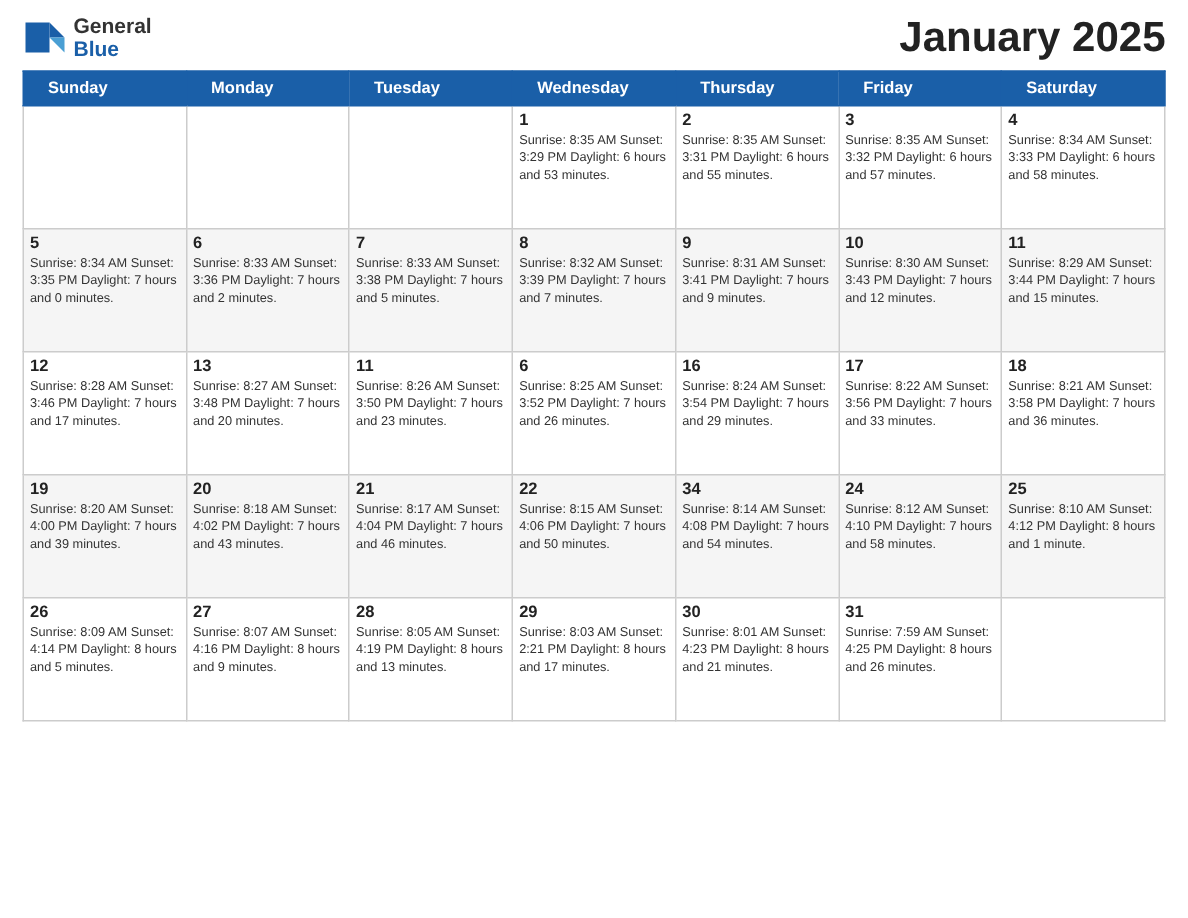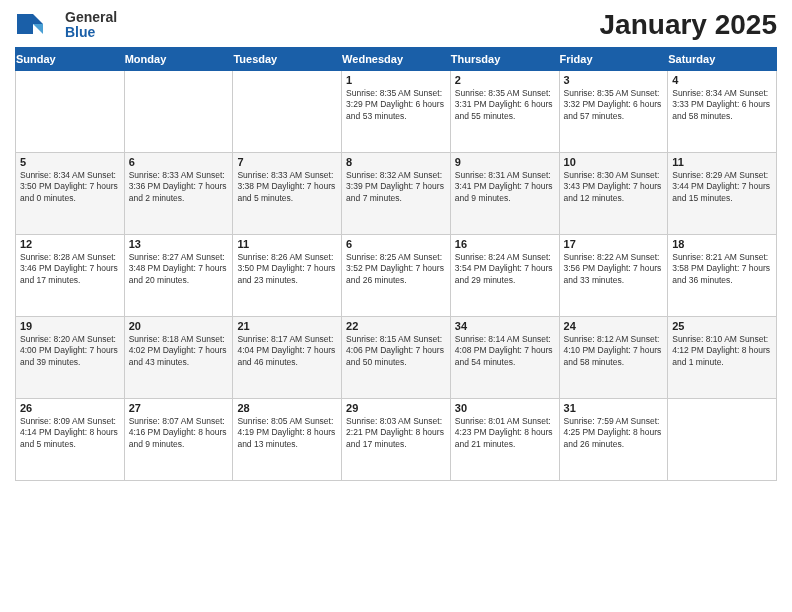--- a/index.html
+++ b/index.html
@@ -17,22 +17,22 @@
       background: #fff;
     }
     .header {
       display: flex;
       justify-content: space-between;
       align-items: flex-start;
       margin-bottom: 6px;
     }
     .logo {
       display: flex;
-      align-items: flex-start;
-      gap: 20px;
+      align-items: flex-end;
+      gap: 4px;
     }
     .logo-text {
       display: flex;
       flex-direction: column;
       line-height: 1.1;
     }
     .logo-general {
       font-size: 14px;
       font-weight: bold;
       color: #333;
@@ -62,21 +62,21 @@
     .calendar {
       width: 100%;
       border-collapse: collapse;
       table-layout: fixed;
     }
     .calendar th {
       background: #1a5fa8;
       color: #fff;
       font-size: 11px;
       font-weight: bold;
-      padding: 5px 0;
+      padding: 5px 16px;
       text-align: left;
       border: 1px solid #1a5fa8;
     }
     .calendar td {
       border: 1px solid #ccc;
       vertical-align: top;
       padding: 3px 4px;
       font-size: 9px;
       color: #333;
       height: 82px;
@@ -164,21 +164,21 @@
             <div class="day-info">Sunrise: 8:34 AM
 Sunset: 3:33 PM
 Daylight: 6 hours
 and 58 minutes.</div>
           </td>
         </tr>
         <tr>
           <td>
             <div class="day-num">5</div>
             <div class="day-info">Sunrise: 8:34 AM
-Sunset: 3:50 PM
+Sunset: 3:35 PM
 Daylight: 7 hours
 and 0 minutes.</div>
           </td>
           <td>
             <div class="day-num">6</div>
             <div class="day-info">Sunrise: 8:33 AM
 Sunset: 3:36 PM
 Daylight: 7 hours
 and 2 minutes.</div>
           </td>

